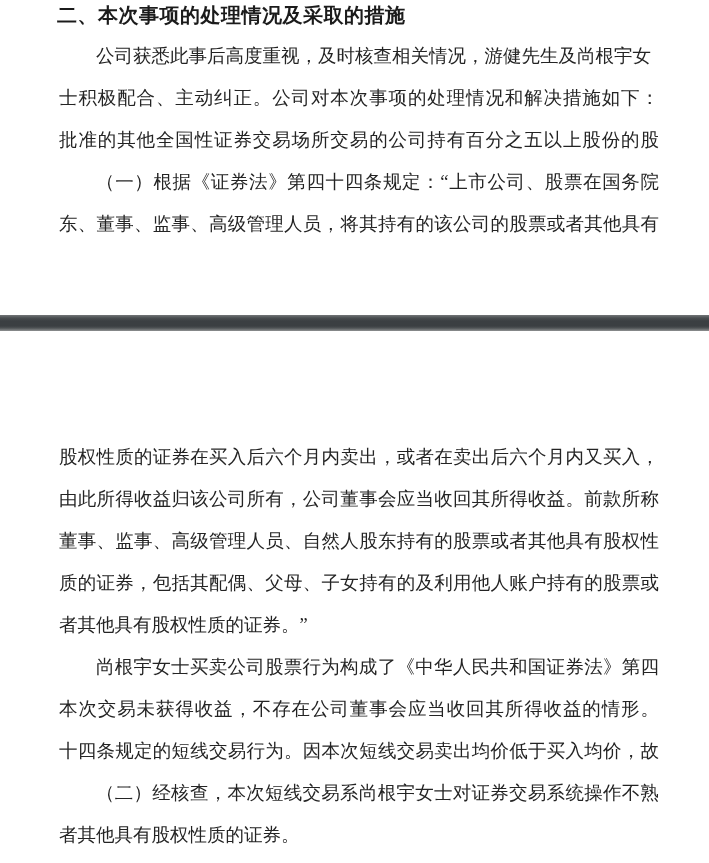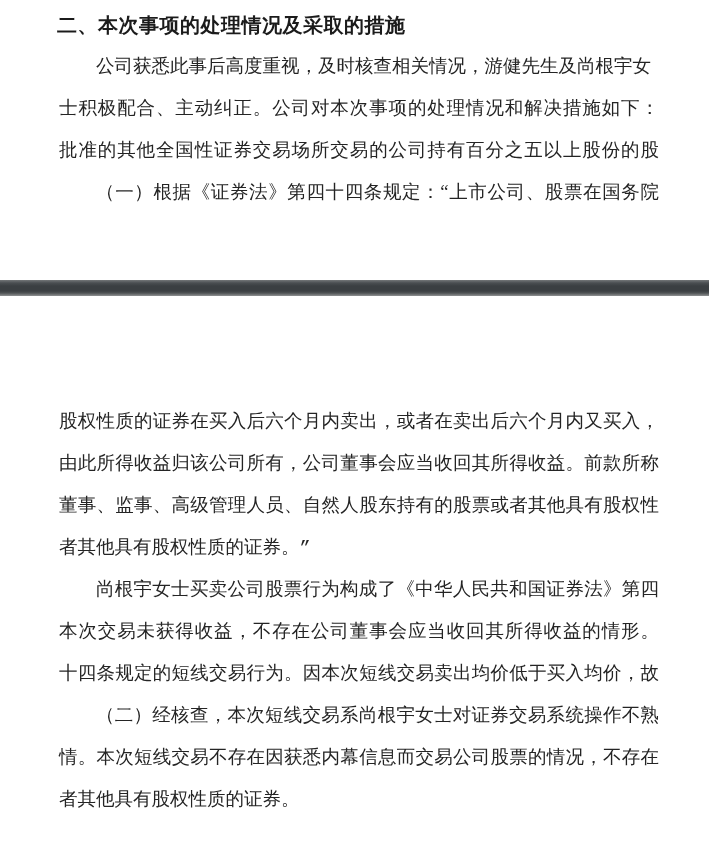--- a/index.html
+++ b/index.html
@@ -2,22 +2,22 @@
 <html><head>
 <meta charset="utf-8">
 <style>
   html,body{margin:0;padding:0;background:#ffffff;}
   .screen{
     width:709px;height:863px;position:relative;overflow:hidden;
     background:#ffffff;color:#202020;
     font-family:"Liberation Serif","DejaVu Serif",serif;
   }
   .page{box-sizing:border-box;padding-left:50px;padding-right:41px;background:#ffffff;}
-  .page-one{height:280px;padding-top:10px;}
-  .page-two{height:516px;padding-top:101px;font-family:Liberation Mono, monospace;}
+  .page-one{height:315px;}
+  .page-two{height:516px;padding-top:101px;}
   .heading{
     margin:0 0 2px 7px;
     font-family:"Liberation Sans","DejaVu Sans",sans-serif;
     font-weight:700;font-size:20px;line-height:31px;
     letter-spacing:0.5px;color:#1b1b1b;white-space:nowrap;
   }
   .line{
     margin:9px;font-size:18.5px;line-height:33px;
     text-align:justify;text-align-last:left;
     color:#242424;
@@ -35,30 +35,31 @@
 <body>
 
 <div class="screen">
 
   <section class="page page-one">
     <h2 class="heading">二、本次事项的处理情况及采取的措施</h2>
     <p class="line indent">公司获悉此事后高度重视，及时核查相关情况，游健先生及尚根宇女</p>
     <p class="line full">士积极配合、主动纠正。公司对本次事项的处理情况和解决措施如下：</p>
     <p class="line full">批准的其他全国性证券交易场所交易的公司持有百分之五以上股份的股</p>
     <p class="line indent full">（一）根据《证券法》第四十四条规定：“上市公司、股票在国务院</p>
+    <p class="line full">东、董事、监事、高级管理人员，将其持有的该公司的股票或者其他具有</p>
   </section>
 
   <div class="page-gap"></div>
 
   <section class="page page-two">
     <p class="line full">股权性质的证券在买入后六个月内卖出，或者在卖出后六个月内又买入，</p>
     <p class="line full">由此所得收益归该公司所有，公司董事会应当收回其所得收益。前款所称</p>
     <p class="line full">董事、监事、高级管理人员、自然人股东持有的股票或者其他具有股权性</p>
+    <p class="line full">质的证券，包括其配偶、父母、子女持有的及利用他人账户持有的股票或</p>
     <p class="line">者其他具有股权性质的证券。”</p>
     <p class="line indent full">尚根宇女士买卖公司股票行为构成了《中华人民共和国证券法》第四</p>
     <p class="line full">本次交易未获得收益，不存在公司董事会应当收回其所得收益的情形。</p>
     <p class="line full">十四条规定的短线交易行为。因本次短线交易卖出均价低于买入均价，故</p>
     <p class="line indent full">（二）经核查，本次短线交易系尚根宇女士对证券交易系统操作不熟</p>
-    <p class="line full">情。本次短线交易不存在因获悉内幕信息而交易公司股票的情况，不存在</p>
     <p class="line">者其他具有股权性质的证券。</p>
   </section>
 
 </div>
 
 </body></html>

